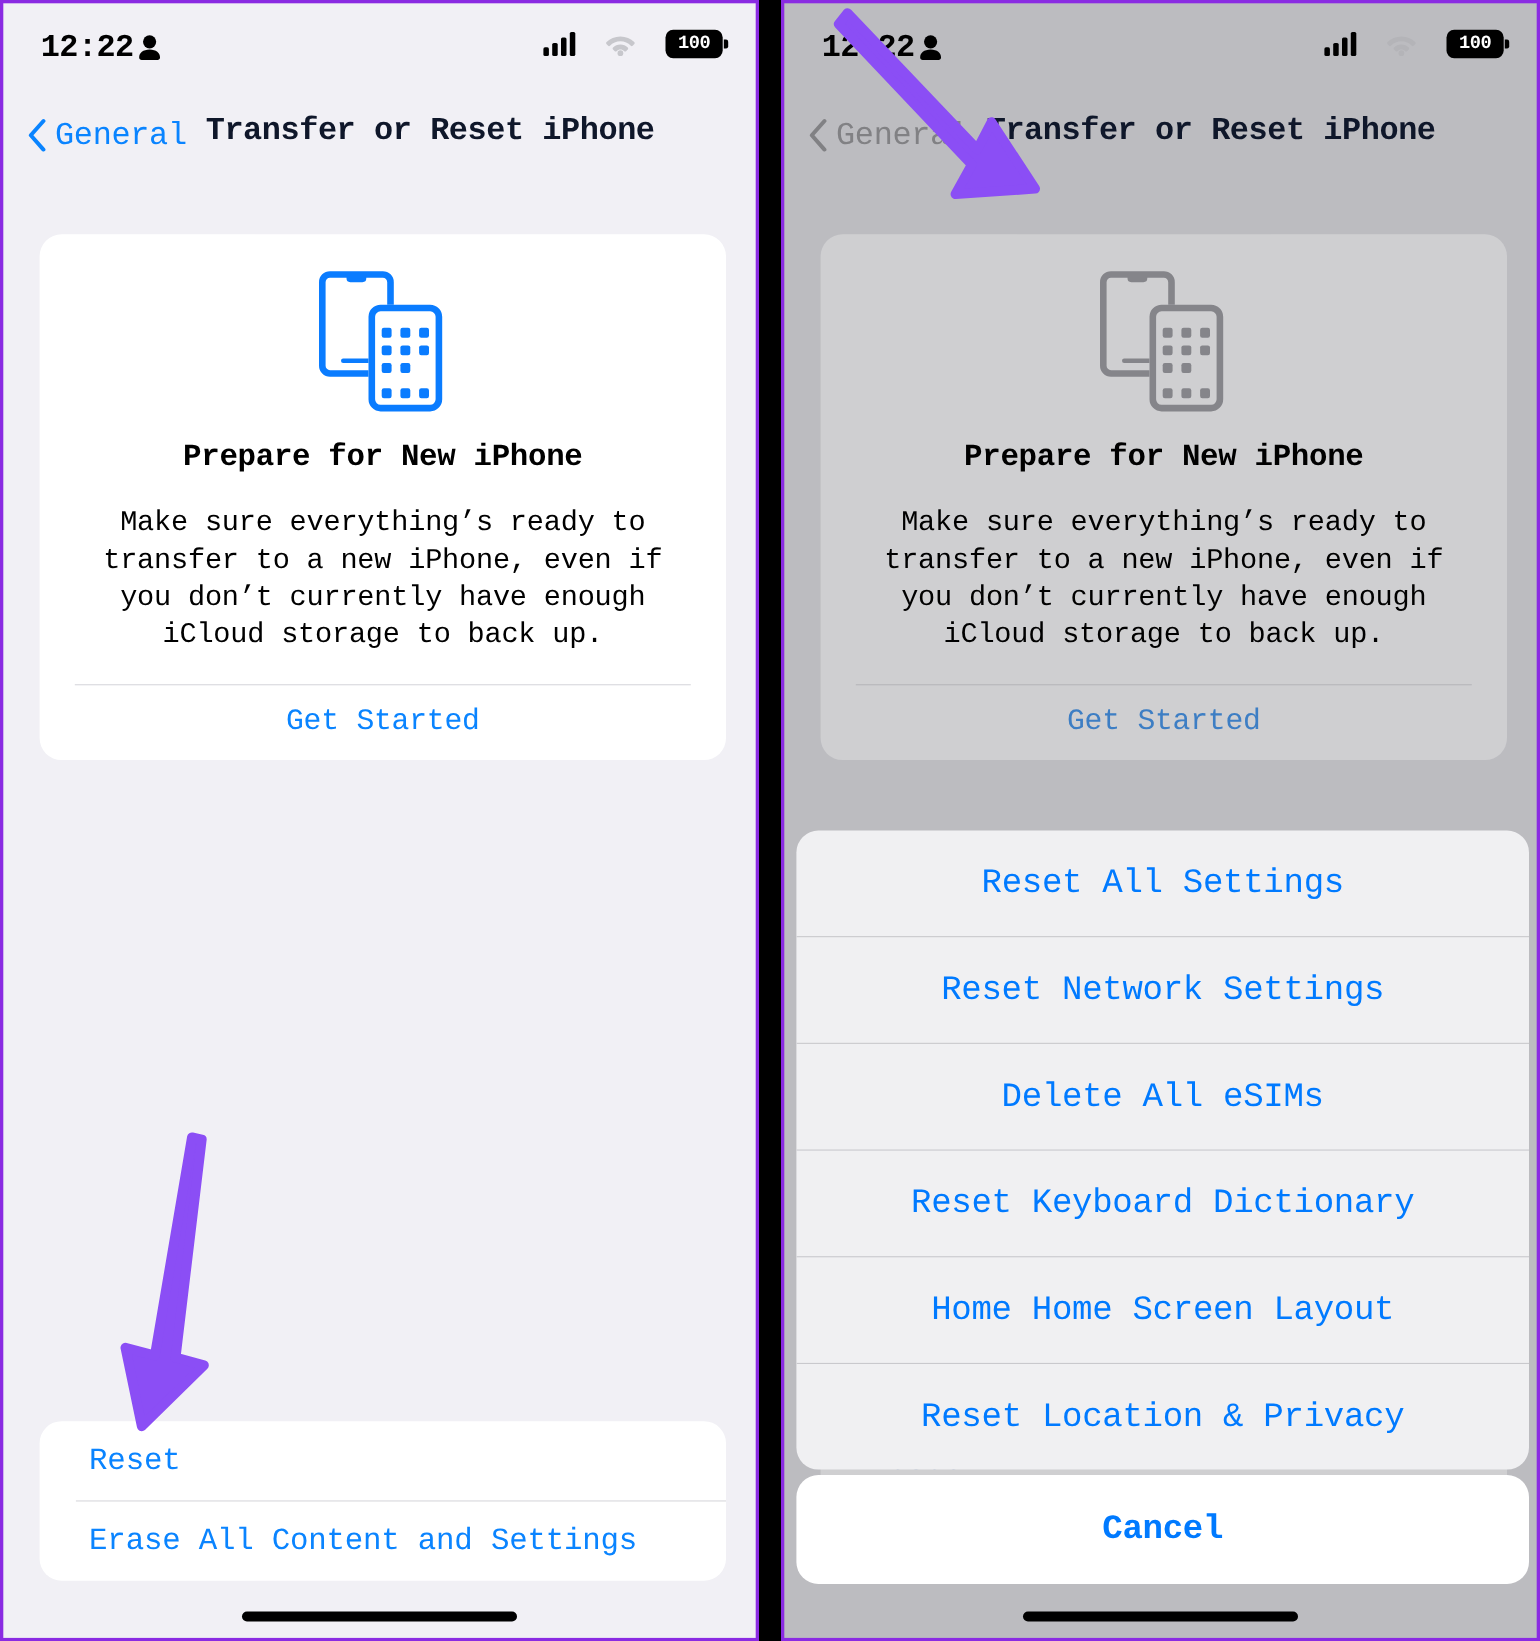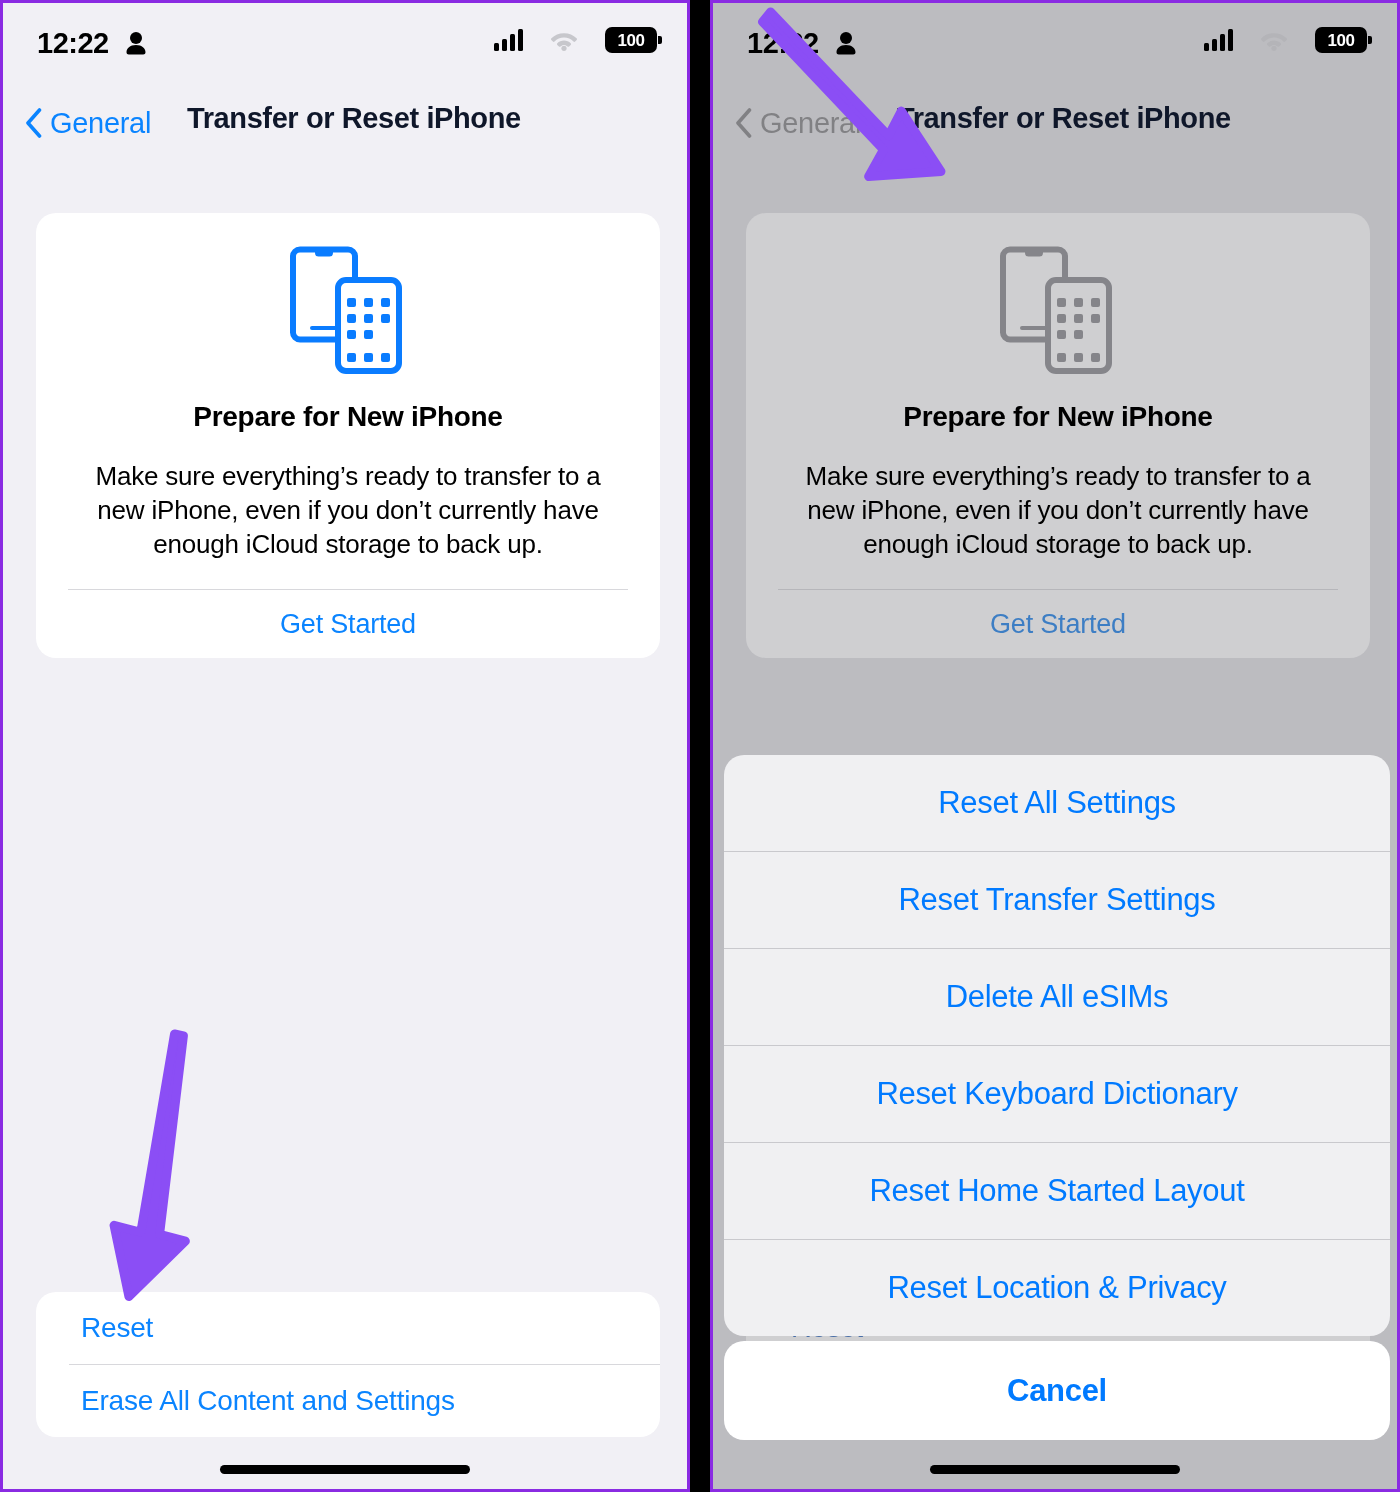--- a/index.html
+++ b/index.html
@@ -20,21 +20,21 @@
   .panel{
     position:absolute;
     top:0;
     width:690px;height:1492px;
     border:3px solid #8a2be2;
     overflow:hidden;
   }
   .panel-left{ left:0; background:#f1f0f5; }
   .panel-right{ left:710px; background:#bcbcc0; }
   .screen{
-    position:absolute; inset:0;
+    position:absolute; inset:0;font-family:Liberation Mono, monospace;
   }
 
   
   .statusbar{
     position:absolute; top:0; left:0; right:0; height:76px;
   }
   .sb-time{
     position:absolute; left:34px; top:24px;
     font-size:29px; font-weight:700; color:#000;
     letter-spacing:-0.5px;
@@ -318,27 +318,27 @@
 
       <div class="ghost-reset" style="background:#cfcfd1">
         <div class="reset-row" style="color:#4a6fa8">Reset</div>
         <div class="reset-sep" style="background:#b6b6ba"></div>
         <div class="reset-row" style="color:#4a6fa8">Erase All Content and Settings</div>
       </div>
 
       <div class="sheet">
         <div class="sheet-row">Reset All Settings</div>
         <div class="sheet-sep"></div>
-        <div class="sheet-row">Reset Transfer Settings</div>
+        <div class="sheet-row">Reset Network Settings</div>
         <div class="sheet-sep"></div>
         <div class="sheet-row">Delete All eSIMs</div>
         <div class="sheet-sep"></div>
         <div class="sheet-row">Reset Keyboard Dictionary</div>
         <div class="sheet-sep"></div>
-        <div class="sheet-row">Reset Home Started Layout</div>
+        <div class="sheet-row">Home Home Screen Layout</div>
         <div class="sheet-sep"></div>
         <div class="sheet-row">Reset Location &amp; Privacy</div>
       </div>
 
       <div class="cancel-btn">Cancel</div>
 
       <div class="home-ind"></div>
     </div>
 
     <svg class="arrow-layer" viewBox="0 0 690 1492">

